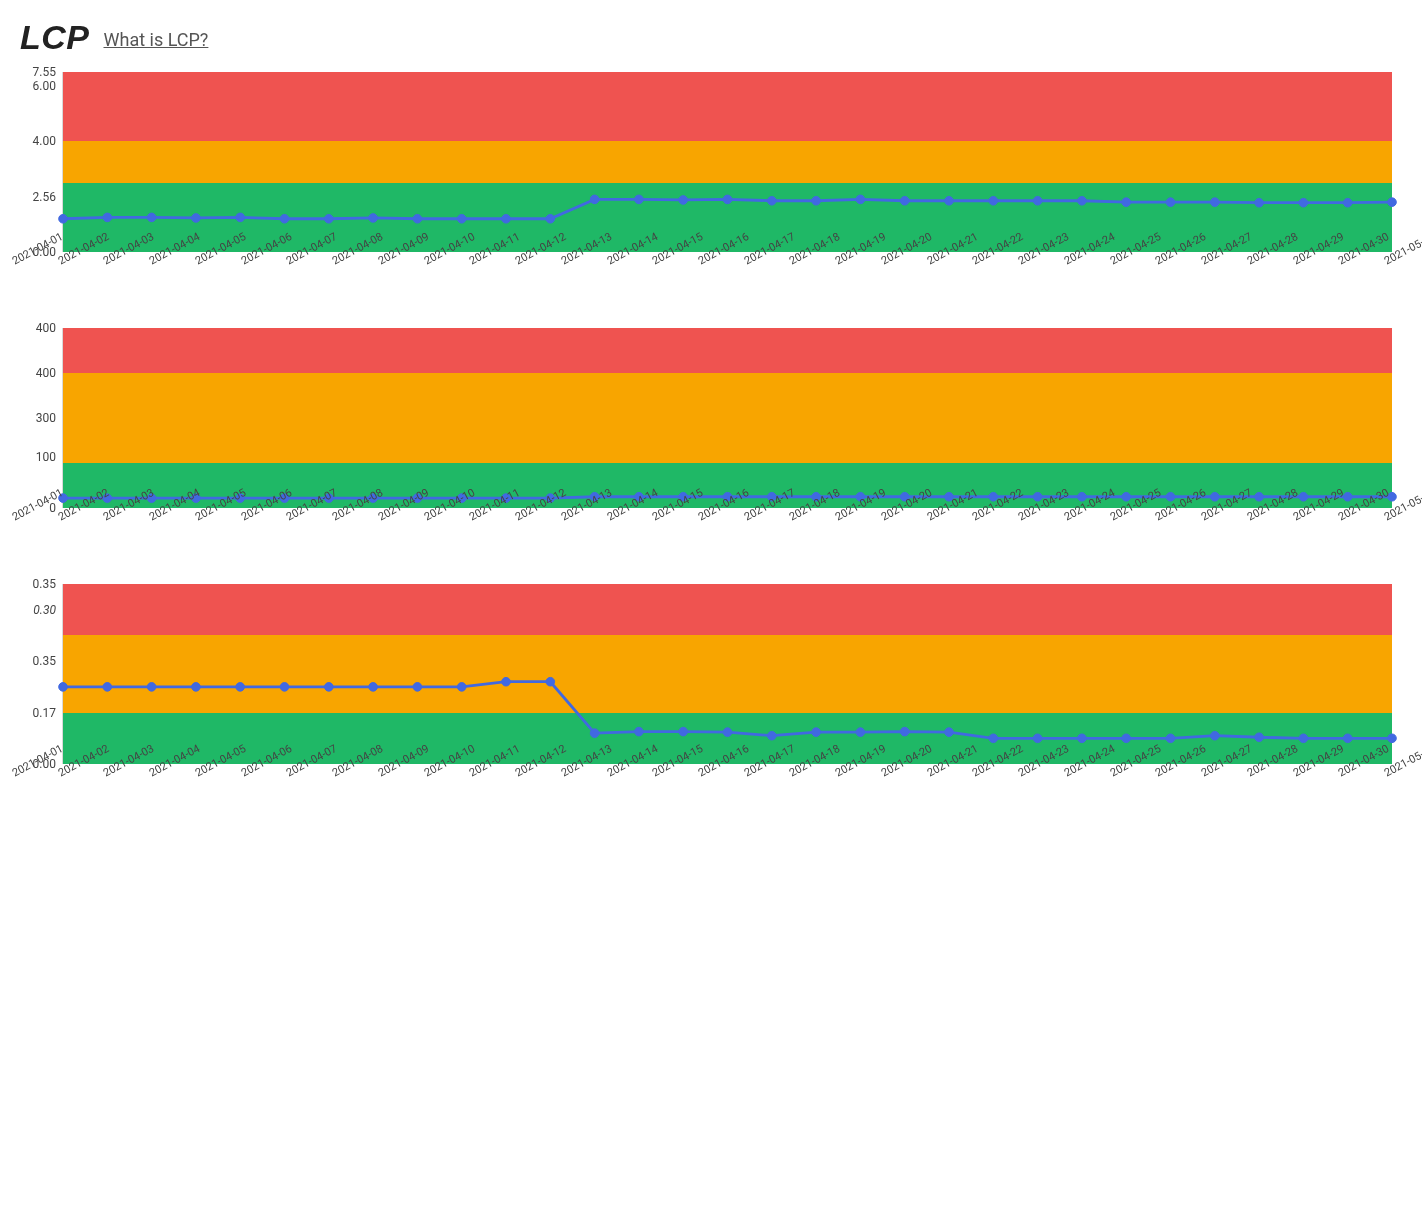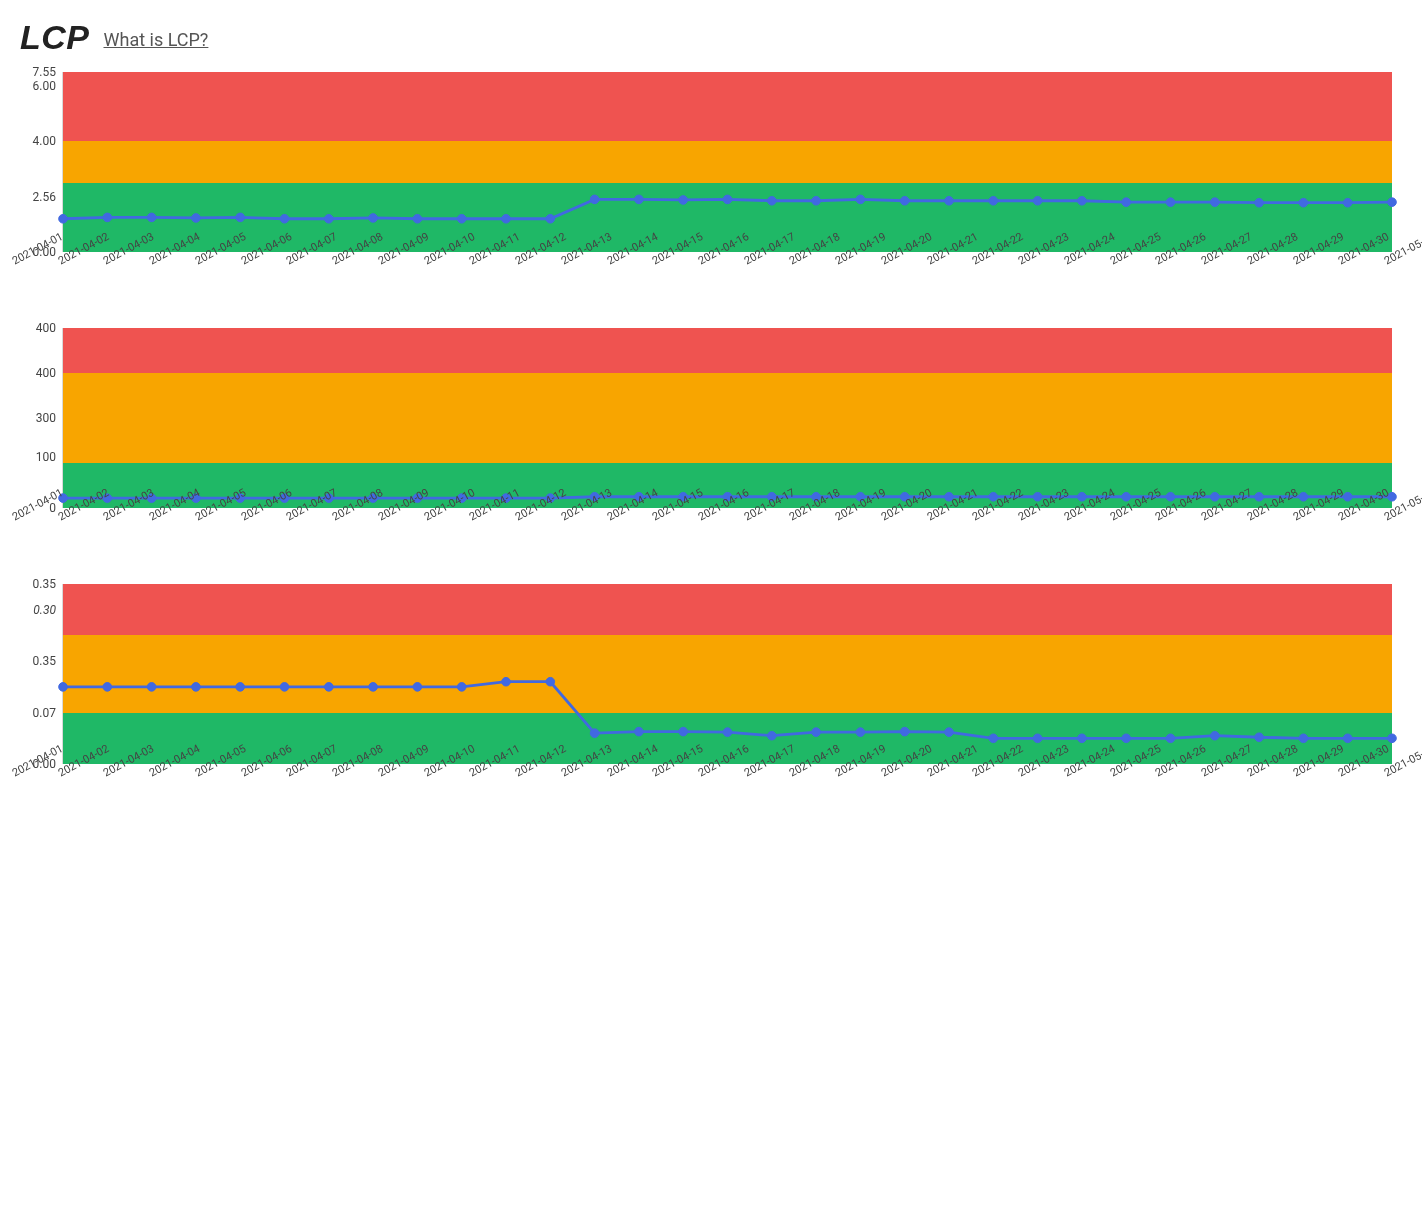--- a/index.html
+++ b/index.html
@@ -288,21 +288,21 @@
         <span class="x-tick" style="left: calc(90% - 52px);">2021-04-28</span>
         <span class="x-tick" style="left: calc(93.3333% - 52px);">2021-04-29</span>
         <span class="x-tick" style="left: calc(96.6667% - 52px);">2021-04-30</span>
         <span class="x-tick" style="left: calc(100% - 52px);">2021-05-01</span>
       </div>
     </section>
     <section class="chart-section">
       <div class="chart-wrap">
         <div class="y-axis" style="height: 180px;">
           <span class="y-tick" style="bottom: 0px;">0.00</span>
-          <span class="y-tick" style="bottom: 51.4286px;">0.07</span>
+          <span class="y-tick" style="bottom: 51.4286px;">0.17</span>
           <span class="y-tick" style="bottom: 102.857px;">0.35</span>
           <span class="y-tick" style="bottom: 154.286px; font-style: italic;">0.30</span>
           <span class="y-tick" style="bottom: 180px;">0.35</span>
         </div>
         <div class="plot-box">
           <div class="plot-body" style="height: 180px;">
             <div class="band" style="top: 128.571px; height: 51.4286px; background: rgb(31, 184, 102);"></div>
             <div class="band" style="top: 51.4286px; height: 77.1429px; background: rgb(248, 165, 0);"></div>
             <div class="band" style="top: 0px; height: 51.4286px; background: rgb(239, 83, 80);"></div>
             <svg class="line-layer" viewBox="0 0 100 180" preserveAspectRatio="none">

